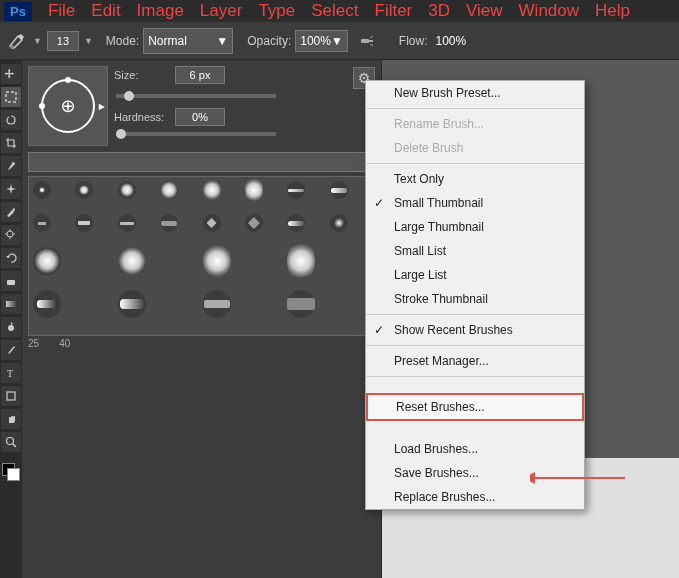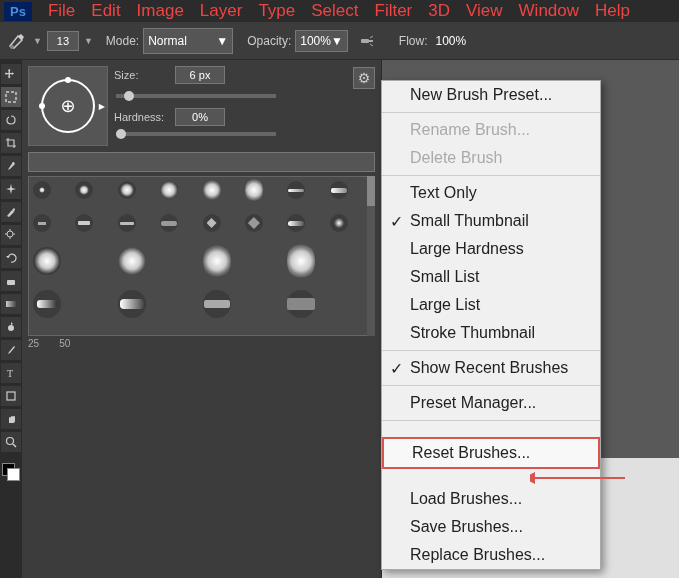--- a/index.html
+++ b/index.html
@@ -281,28 +281,28 @@
       bottom: 0;
       left: 0;
       right: 0;
       height: 120px;
       background: #e0e0e0;
     }
 
     
     .context-menu {
       position: absolute;
-      left: 381px;
+      left: 365px;
       top: 80px;
       background: #f0f0f0;
       border: 1px solid #aaa;
       box-shadow: 3px 3px 8px rgba(0,0,0,0.4);
       min-width: 220px;
       z-index: 100;
-      font-size: 16px;
+      font-size: 12px;
     }
     .ctx-item {
       padding: 5px 18px 5px 28px;
       color: #222;
       cursor: pointer;
       position: relative;
       white-space: nowrap;
     }
     .ctx-item.disabled {
       color: #aaa;
@@ -618,39 +618,39 @@
               <div style="width:28px;height:12px;background:#888;border-radius:2px;"></div>
             </div>
         </div>
 
         <div style="position:absolute;right:0;top:0;width:8px;height:160px;background:#555;">
           <div style="width:8px;height:30px;background:#888;position:absolute;top:0;"></div>
         </div>
       </div>
       <div class="brush-numbers">
         <span>25</span>
-        <span>50</span>
+        <span>40</span>
       </div>
     </div>
   </div>
 
   <div class="canvas-area">
     <div class="canvas-white"></div>
   </div>
 </div>
 
 <div class="context-menu" id="ctx-menu">
     <div class="ctx-item">New Brush Preset...</div>
     <div class="ctx-divider"></div>
     <div class="ctx-item disabled">Rename Brush...</div>
     <div class="ctx-item disabled">Delete Brush</div>
     <div class="ctx-divider"></div>
     <div class="ctx-item">Text Only</div>
     <div class="ctx-item checked">Small Thumbnail</div>
-    <div class="ctx-item">Large Hardness</div>
+    <div class="ctx-item">Large Thumbnail</div>
     <div class="ctx-item">Small List</div>
     <div class="ctx-item">Large List</div>
     <div class="ctx-item">Stroke Thumbnail</div>
     <div class="ctx-divider"></div>
     <div class="ctx-item checked">Show Recent Brushes</div>
     <div class="ctx-divider"></div>
     <div class="ctx-item">Preset Manager...</div>
     <div class="ctx-divider"></div>
     <div class="ctx-item highlighted">Reset Brushes...</div>
     <div class="ctx-item">Load Brushes...</div>

